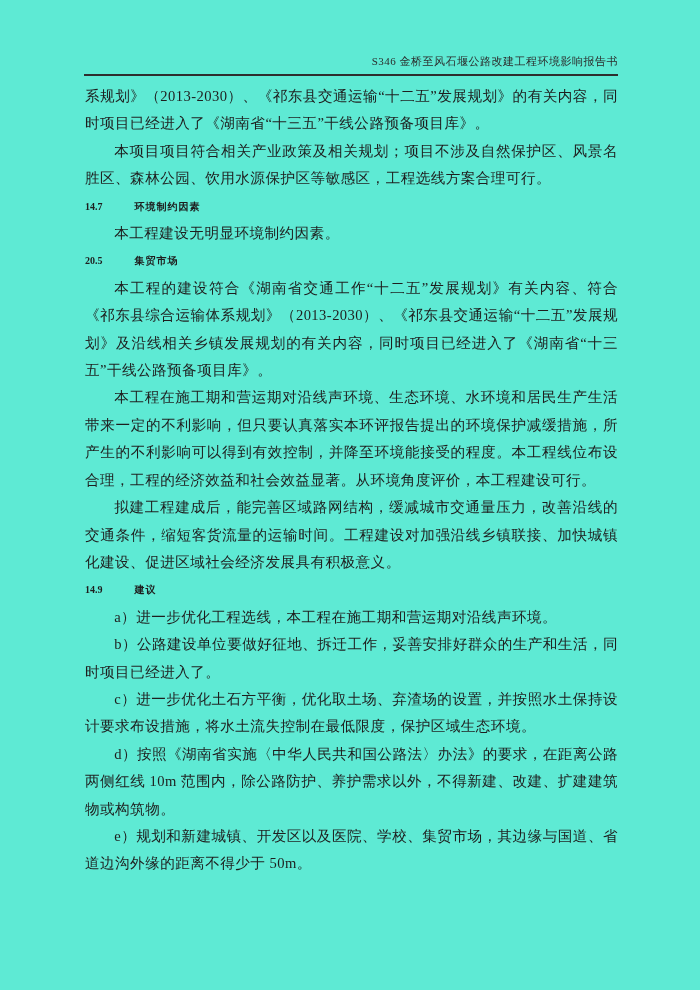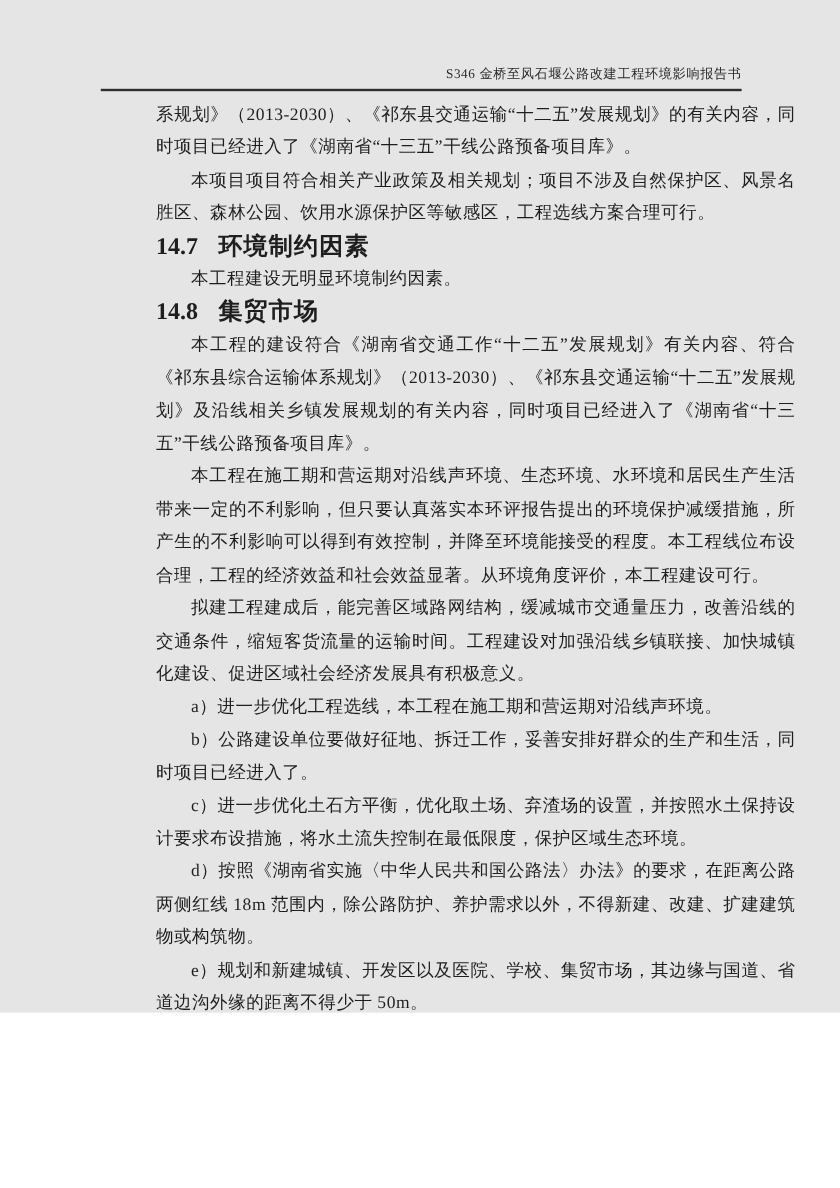--- a/index.html
+++ b/index.html
@@ -3,22 +3,22 @@
 <meta charset="utf-8">
 <style>
   html, body {
     margin: 0;
     padding: 0;
     background: #ffffff;
   }
   .page {
     position: relative;
     width: 700px;
-    height: 844px;
-    background: #e5e5e5;
+    height: 990px;
+    background: #5eead4;
     overflow: hidden;
     font-family: "Liberation Serif", "DejaVu Serif", serif;
     color: #1e1e1e;
   }
   .header {
     position: absolute;
     left: 84px;
     top: 54px;
     width: 534px;
     text-align: right;
@@ -29,33 +29,32 @@
     border-bottom: 2px solid #2e2e2e;
   }
   .content {
     position: absolute;
     left: 85px;
     top: 83px;
     width: 533px;
     font-size: 14.6px;
     line-height: 27.4px;
     text-align: justify;
-    margin-left: 45px;
   }
   p.para {
     margin: 0;
     text-indent: 2em;
     letter-spacing: 0.03em;
   }
   p.para.no-indent {
     text-indent: 0;
   }
   .heading {
     margin: 0;
-    font-size: 20px;
+    font-size: 10px;
     line-height: 27.4px;
     font-weight: bold;
     text-align: left;
   }
   .hnum {
     display: inline-block;
     min-width: 47px;
     font-family: "Liberation Serif", "DejaVu Serif", serif;
     font-weight: bold;
   }
@@ -90,37 +89,41 @@
     <p class="para">本项目项目符合相关产业政策及相关规划；项目不涉及自然保护区、风景名胜区、森林公园、饮用水源保护区等敏感区，工程选线方案合理可行。</p>
 
     <h2 class="heading">
       <span class="hnum">14.7</span>
       <span class="htxt">环境制约因素</span>
     </h2>
 
     <p class="para">本工程建设无明显环境制约因素。</p>
 
     <h2 class="heading">
-      <span class="hnum">14.8</span>
+      <span class="hnum">20.5</span>
       <span class="htxt">集贸市场</span>
     </h2>
 
     <p class="para">本工程的建设符合《湖南省交通工作“十二五”发展规划》有关内容、符合《祁东县综合运输体系规划》（2013-2030）、《祁东县交通运输“十二五”发展规划》及沿线相关乡镇发展规划的有关内容，同时项目已经进入了《湖南省“十三五”干线公路预备项目库》。</p>
 
     <p class="para">本工程在施工期和营运期对沿线声环境、生态环境、水环境和居民生产生活带来一定的不利影响，但只要认真落实本环评报告提出的环境保护减缓措施，所产生的不利影响可以得到有效控制，并降至环境能接受的程度。本工程线位布设合理，工程的经济效益和社会效益显著。从环境角度评价，本工程建设可行。</p>
 
     <p class="para">拟建工程建成后，能完善区域路网结构，缓减城市交通量压力，改善沿线的交通条件，缩短客货流量的运输时间。工程建设对加强沿线乡镇联接、加快城镇化建设、促进区域社会经济发展具有积极意义。</p>
 
+    <h2 class="heading">
+      <span class="hnum">14.9</span>
+      <span class="htxt">建议</span>
+    </h2>
 
     <p class="para">a）进一步优化工程选线，本工程在施工期和营运期对沿线声环境。</p>
 
     <p class="para">b）公路建设单位要做好征地、拆迁工作，妥善安排好群众的生产和生活，同时项目已经进入了。</p>
 
     <p class="para">c）进一步优化土石方平衡，优化取土场、弃渣场的设置，并按照水土保持设计要求布设措施，将水土流失控制在最低限度，保护区域生态环境。</p>
 
-    <p class="para">d）按照《湖南省实施〈中华人民共和国公路法〉办法》的要求，在距离公路两侧红线 18m 范围内，除公路防护、养护需求以外，不得新建、改建、扩建建筑物或构筑物。</p>
+    <p class="para">d）按照《湖南省实施〈中华人民共和国公路法〉办法》的要求，在距离公路两侧红线 10m 范围内，除公路防护、养护需求以外，不得新建、改建、扩建建筑物或构筑物。</p>
 
     <p class="para">e）规划和新建城镇、开发区以及医院、学校、集贸市场，其边缘与国道、省道边沟外缘的距离不得少于 50m。</p>
 
   </div>
 
 
 </div>
 
 </body></html>

